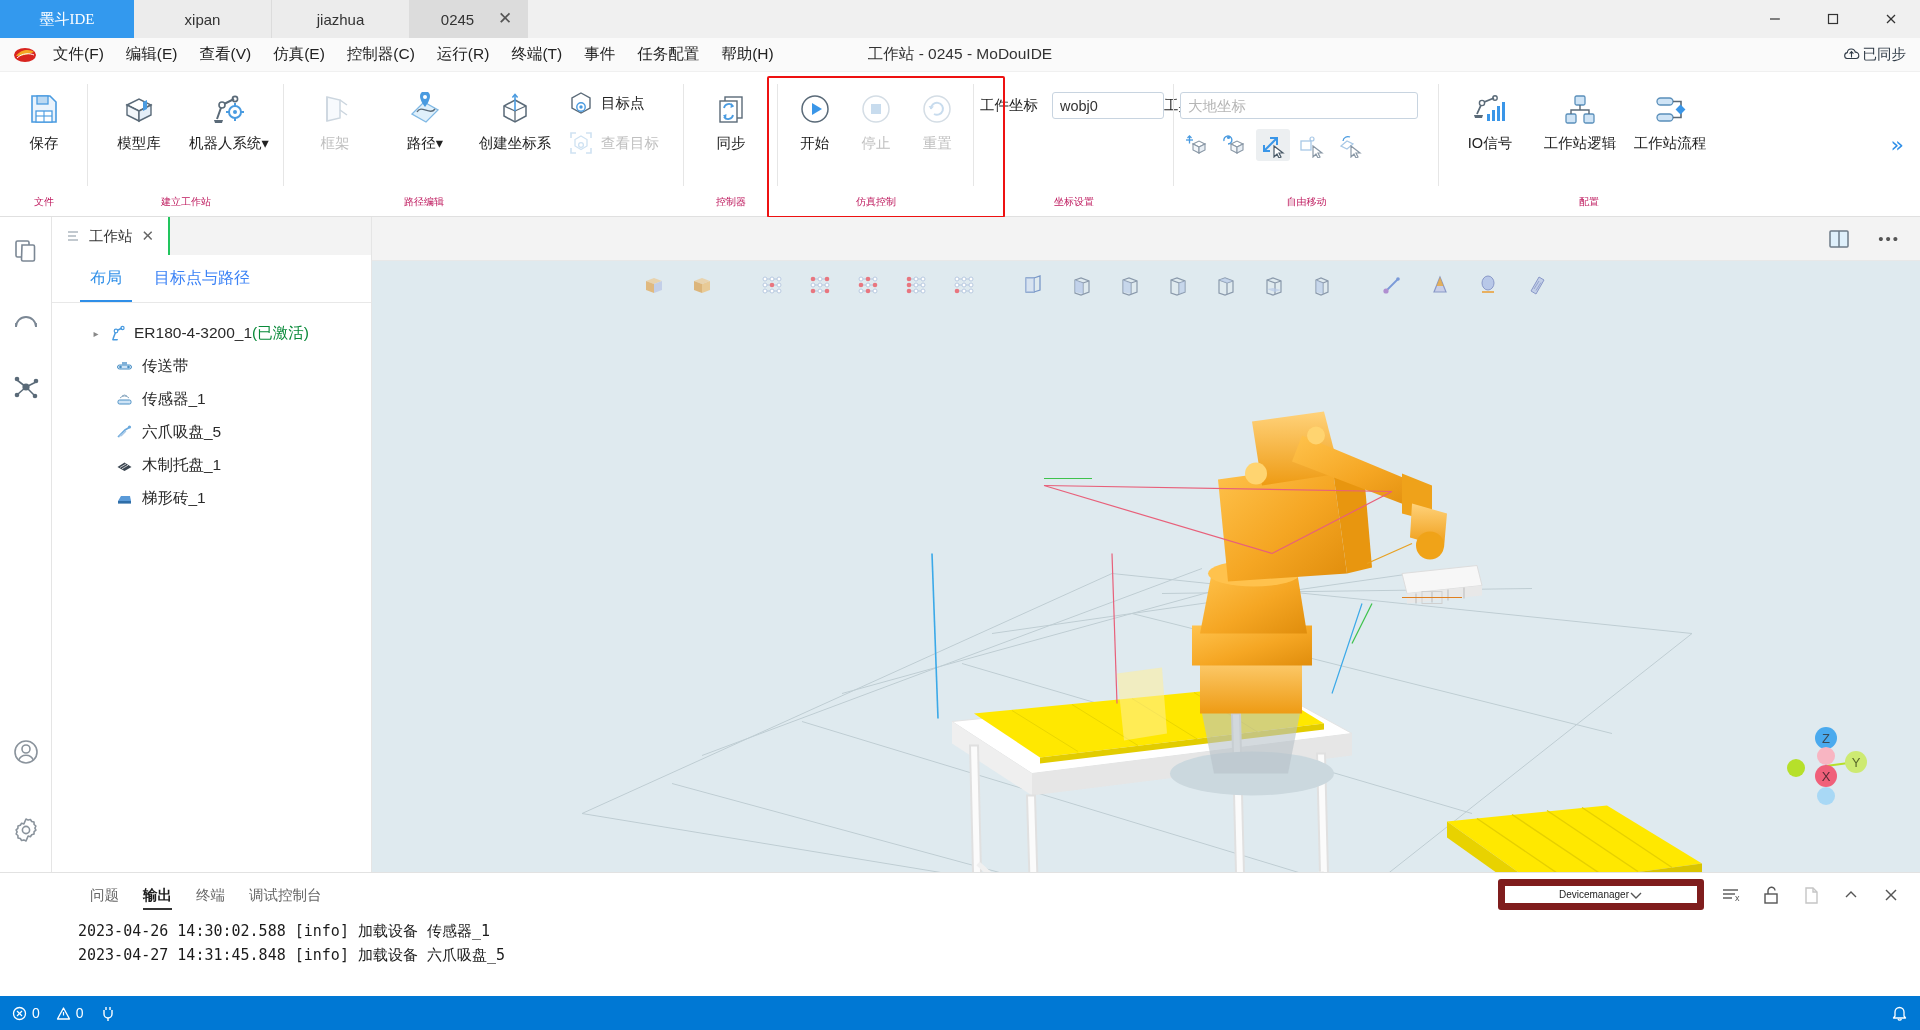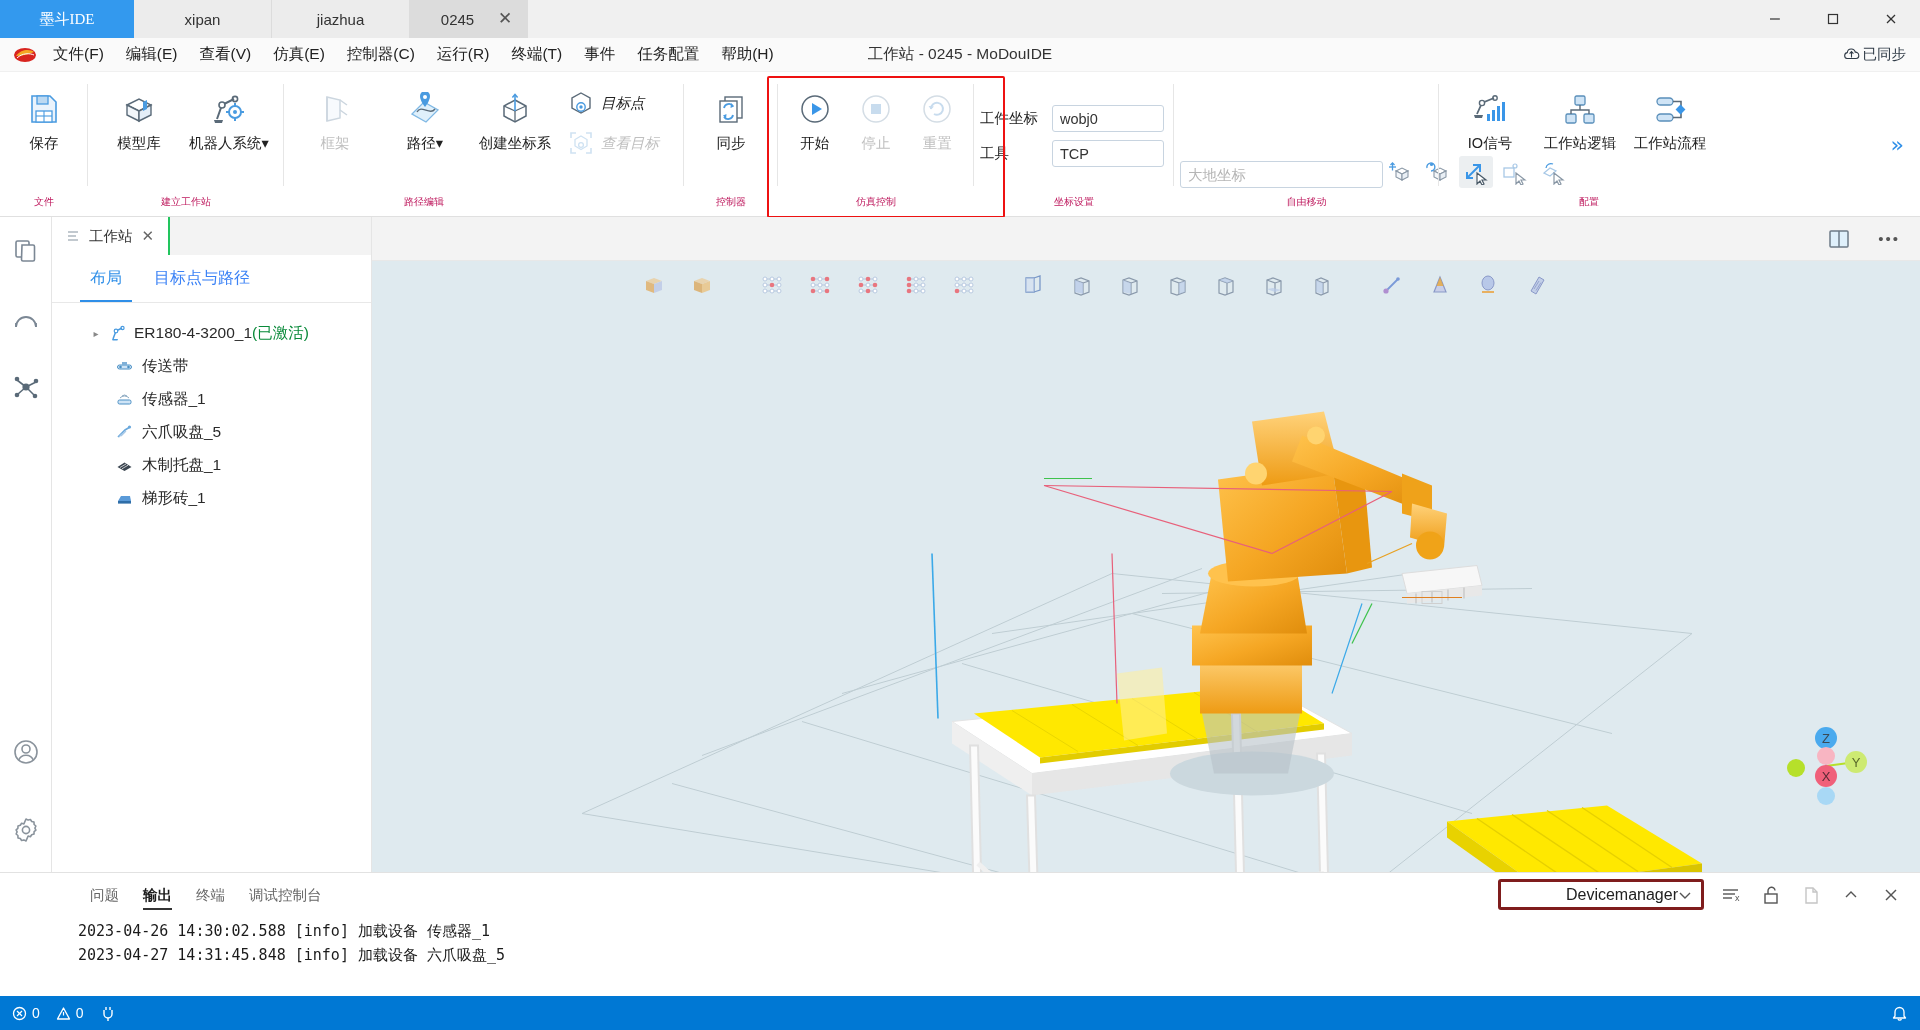--- a/index.html
+++ b/index.html
@@ -74,21 +74,21 @@
   .rbtn {
     width: 90px; display: flex; flex-direction: column; align-items: center;
     padding-top: 6px; cursor: default; border-radius: 3px; padding-bottom: 4px;
   }
   .rbtn .ricon { height: 46px; display: flex; align-items: center; justify-content: center; }
   .rbtn .rtext { font-size: 14.5px; color: #222; margin-top: 2px; white-space: nowrap; }
   .rbtn.disabled .rtext { color: #bfbfbf; }
   .rbtn.small { width: auto; flex-direction: row; align-items: center; gap: 7px; padding: 4px 8px; }
   .rbtn.small .ricon { height: 30px; }
   .rbtn.small .rtext { margin-top: 0; }
-  .rstack { display: flex; flex-direction: column; justify-content: center; gap: 2px; padding-top: 4px; font-style: italic; }
+  .rstack { display: flex; flex-direction: column; justify-content: center; gap: 2px; padding-top: 4px; }
 
   .highlight-box {
     position: absolute; border: 2px solid #ee1111; border-radius: 2px; pointer-events: none;
   }
 
   .coordrow { display: flex; align-items: center; gap: 10px; margin-bottom: 8px; }
   .coordlabel { font-size: 14.5px; color: #222; width: 62px; }
   .coordinput {
     width: 112px; height: 27px; border: 1px solid #c8d4e0; border-radius: 3px;
     background: #fff; font-size: 14.5px; color: #333; padding: 0 7px; outline: none;
@@ -166,23 +166,23 @@
   .console-head { height: 44px; flex: 0 0 44px; display: flex; align-items: stretch; padding-left: 78px; position: relative; }
   .ctab {
     display: flex; align-items: center; font-size: 14.5px; color: #666; padding: 0 12px; position: relative;
   }
   .ctab.active { color: #1b1b1b; font-weight: bold; }
   .ctab.active::after {
     content: ""; position: absolute; left: 12px; right: 12px; bottom: 7px; height: 2px; background: #333;
   }
   .console-right { position: absolute; right: 16px; top: 6px; display: flex; align-items: center; gap: 14px; }
   .devselect {
-    width: 206px; height: 31px; border: 3px solid #7f1d1d; border-radius: 3px; background: #fff;
-    display: flex; align-items: center; justify-content: flex-end; padding: 0 9px;
-    font-size: 16px; color: #222;
+    width: 206px; height: 31px; border: 7px solid #7f1d1d; border-radius: 3px; background: #fff;
+    display: flex; align-items: center; justify-content: center; padding: 0 9px;
+    font-size: 10px; color: #222;
   }
   .cicon { width: 26px; height: 26px; display: flex; align-items: center; justify-content: center; color: #555; }
   .console-body { flex: 1; padding: 2px 0 0 78px; overflow: hidden; }
   .logline {
     font-family: "DejaVu Sans Mono", "Liberation Mono", monospace;
     font-size: 15px; color: #1b1b1b; line-height: 24px; white-space: pre;
   }
 
   
   .statusbar {
@@ -435,35 +435,35 @@
               <path d="M9.5 15 L12 18.5 L15 15.5" fill="#c8dcee"></path>
             </svg>
           </div>
           <div class="rtext">重置</div>
         </div>
       </div>
       <div class="rlabel">仿真控制</div>
     </div>
 
     <div class="rgroup" style="width:200px; justify-content:center;">
-      <div class="rrow" style="flex-direction:column; justify-content:center; padding-top:20px;">
+      <div class="rrow" style="justify-content:flex-start; padding-top:20px;">
         <div class="coordrow">
           <span class="coordlabel">工件坐标</span>
           <input class="coordinput" value="wobj0" style="">
         </div>
         <div class="coordrow">
           <span class="coordlabel">工具</span>
           <input class="coordinput" value="TCP" style="">
         </div>
       </div>
       <div class="rlabel">坐标设置</div>
     </div>
 
     <div class="rgroup" style="width:265px;">
-      <div class="rrow" style="flex-direction:row; padding-top:20px; align-items:flex-end;">
+      <div class="rrow" style="flex-direction:column; padding-top:20px; align-items:flex-start;">
         <input class="coordinput wideinput" placeholder="大地坐标" style="">
         <div class="movebtns" style="margin-top:10px;">
           <div class="movebtn">
             <svg width="28" height="26" viewBox="0 0 28 26">
               <path d="M10 12 L16 9 L22 12 L16 15 Z" fill="#fff" stroke="#8a98a6" stroke-width="1.1"></path>
               <path d="M10 12 L10 18 L16 21 L16 15 Z" fill="#f4f7fa" stroke="#8a98a6" stroke-width="1.1"></path>
               <path d="M22 12 L22 18 L16 21 L16 15 Z" fill="#e9eff5" stroke="#8a98a6" stroke-width="1.1"></path>
               <g stroke="#4a9be0" stroke-width="1.3" fill="none">
                 <line x1="3" y1="8" x2="10" y2="8"></line>
                   <line x1="6.5" y1="4.5" x2="6.5" y2="11.5"></line>

